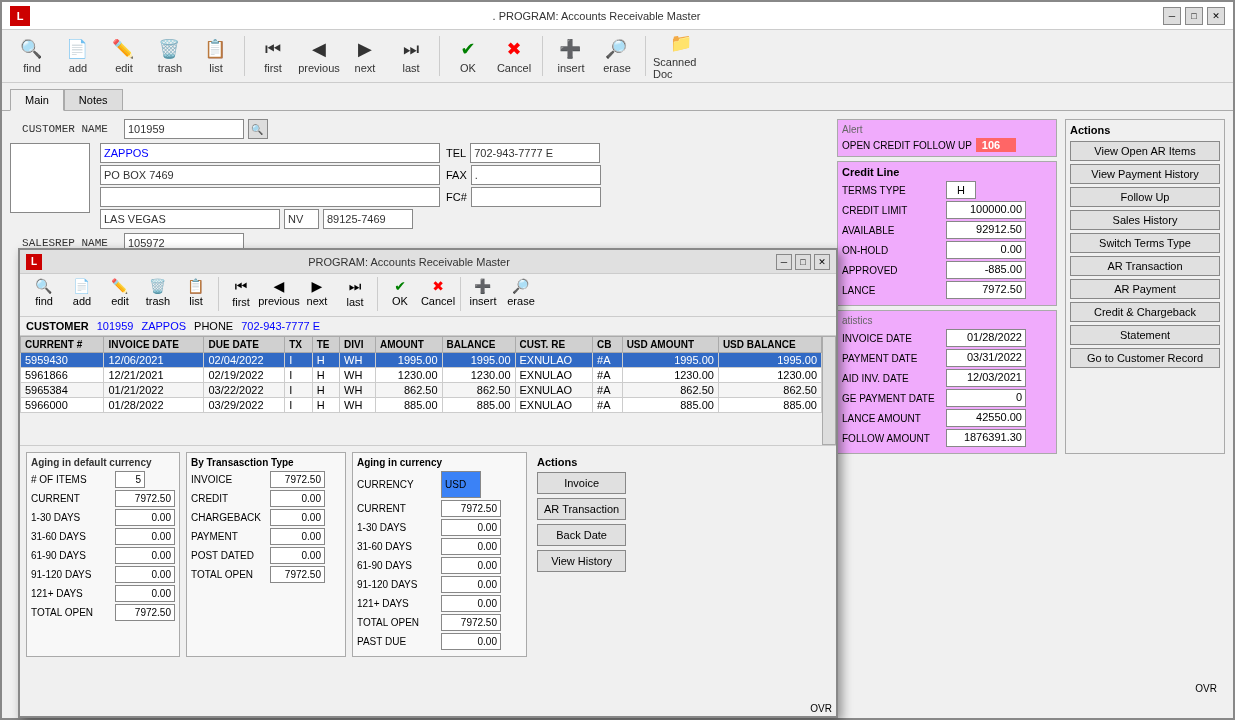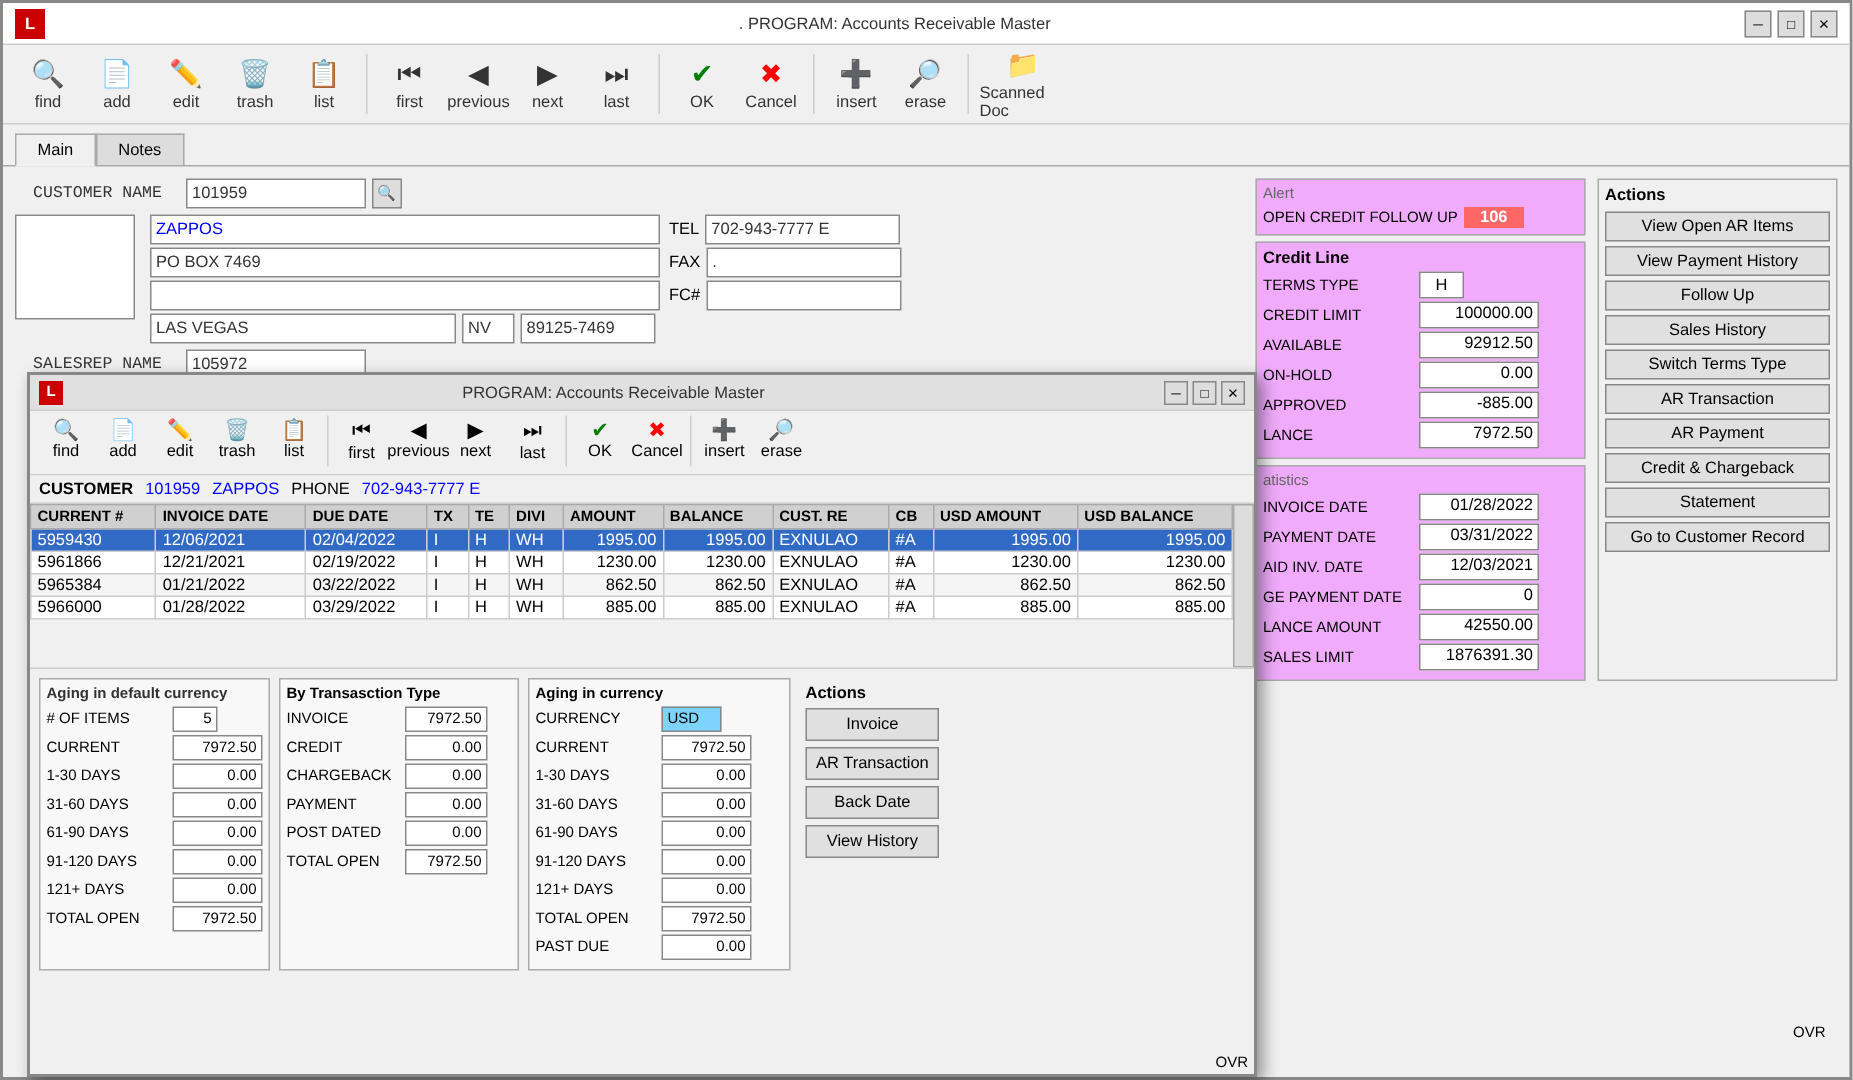--- a/index.html
+++ b/index.html
@@ -52,21 +52,21 @@
 
     
     .logo-box { width: 80px; height: 70px; border: 1px solid #888; background: white; margin-right: 4px; }
 
     
     .address-block { display: flex; flex-direction: column; gap: 2px; }
     .panel-section { border: 1px solid #aaa; background: #f0abfc; padding: 4px; }
     .panel-title { font-size: 10px; color: #666; margin-bottom: 3px; }
     .alert-row { display: flex; align-items: center; gap: 4px; }
     .alert-label { font-size: 10px; white-space: nowrap; }
-    .alert-value { background: #ff6666; color: white; padding: 1px 6px; font-size: 11px; font-weight: bold; min-width: 40px; text-align: center; }
+    .alert-value { background: #ff6666; color: white; padding: 1px 6px; font-size: 11px; font-weight: bold; min-width: 40px; text-align: left; }
     .credit-row { display: flex; align-items: center; gap: 4px; margin-bottom: 2px; }
     .credit-label { width: 100px; font-size: 10px; }
     .credit-value { border: 1px solid #888; background: white; padding: 1px 3px; height: 18px; font-size: 11px; min-width: 80px; text-align: right; }
     .terms-input { border: 1px solid #888; background: white; padding: 1px 3px; height: 18px; font-size: 11px; width: 30px; text-align: center; }
 
     
     .actions-panel { width: 160px; display: flex; flex-direction: column; gap: 3px; padding: 4px; background: #f0f0f0; border: 1px solid #aaa; }
     .action-btn {
       border: 1px solid #888; background: #e0e0e0; padding: 3px 6px;
       cursor: pointer; font-size: 11px; text-align: center;
@@ -128,21 +128,21 @@
     .trans-value { border: 1px solid #888; background: white; height: 17px; padding: 0 3px; font-size: 10px; text-align: right; width: 55px; }
 
     
     .curr-section { border: 1px solid #aaa; padding: 4px; background: #f8f8f8; min-width: 170px; }
     .curr-title { font-size: 10px; font-weight: bold; margin-bottom: 3px; }
     .inner-action-btn { border: 1px solid #888; background: #e0e0e0; padding: 4px 6px; cursor: pointer; font-size: 11px; text-align: center; }
 
     
     .scroll-bar { width: 14px; background: #ddd; border: 1px solid #aaa; }
 
-    .currency-input { border: 1px solid #888; background: #7dd3fc; height: 17px; padding: 4px 3px; font-size: 10px; width: 40px; }
+    .currency-input { border: 1px solid #888; background: #3b82f6; height: 27px; padding: 4px 3px; font-size: 10px; width: 40px; }
 
     .credit-section-title { font-size: 11px; font-weight: bold; margin-bottom: 3px; }
   </style>
 </head>
 <body>
 
 <div class="main-window">
 
   <div class="title-bar">
     <div class="logo-btn">L</div>
@@ -232,21 +232,21 @@
         <div class="search-btn">🔍</div>
       </div>
 
       <div style="display:flex; gap:6px; margin-bottom:4px;">
         <div class="logo-box"></div>
         <div class="address-block">
           <input class="form-input" style="width: 340px; color: blue;" value="ZAPPOS">
           <input class="form-input" style="width: 340px;" value="PO BOX 7469">
           <input class="form-input" style="width: 340px;" value="">
           <div style="display:flex; gap:4px; align-items:center;">
-            <input class="form-input" style="width: 204px;" value="LAS VEGAS">
+            <input class="form-input" style="width: 180px;" value="LAS VEGAS">
             <input class="form-input" style="width: 35px;" value="NV">
             <input class="form-input" style="width: 90px;" value="89125-7469">
           </div>
         </div>
         <div style="display:flex; flex-direction:column; gap:2px;">
           <div style="display:flex; align-items:center; gap:4px;">
             <span>TEL</span>
             <input class="form-input" style="width: 130px;" value="702-943-7777 E">
           </div>
           <div style="display:flex; align-items:center; gap:4px;">
@@ -320,21 +320,21 @@
         </div>
         <div class="credit-row">
           <span class="credit-label">GE PAYMENT DATE</span>
           <span class="credit-value">0</span>
         </div>
         <div class="credit-row">
           <span class="credit-label">LANCE AMOUNT</span>
           <span class="credit-value">42550.00</span>
         </div>
         <div class="credit-row">
-          <span class="credit-label">SALES LIMIT</span>
+          <span class="credit-label">FOLLOW AMOUNT</span>
           <span class="credit-value">1876391.30</span>
         </div>
       </div>
     </div>
 
     <div class="actions-panel">
       <span style="font-size:11px; font-weight:bold; margin-bottom:2px;">Actions</span>
       <div class="action-btn">View Open AR Items</div>
       <div class="action-btn">View Payment History</div>
       <div class="action-btn">Follow Up</div>

